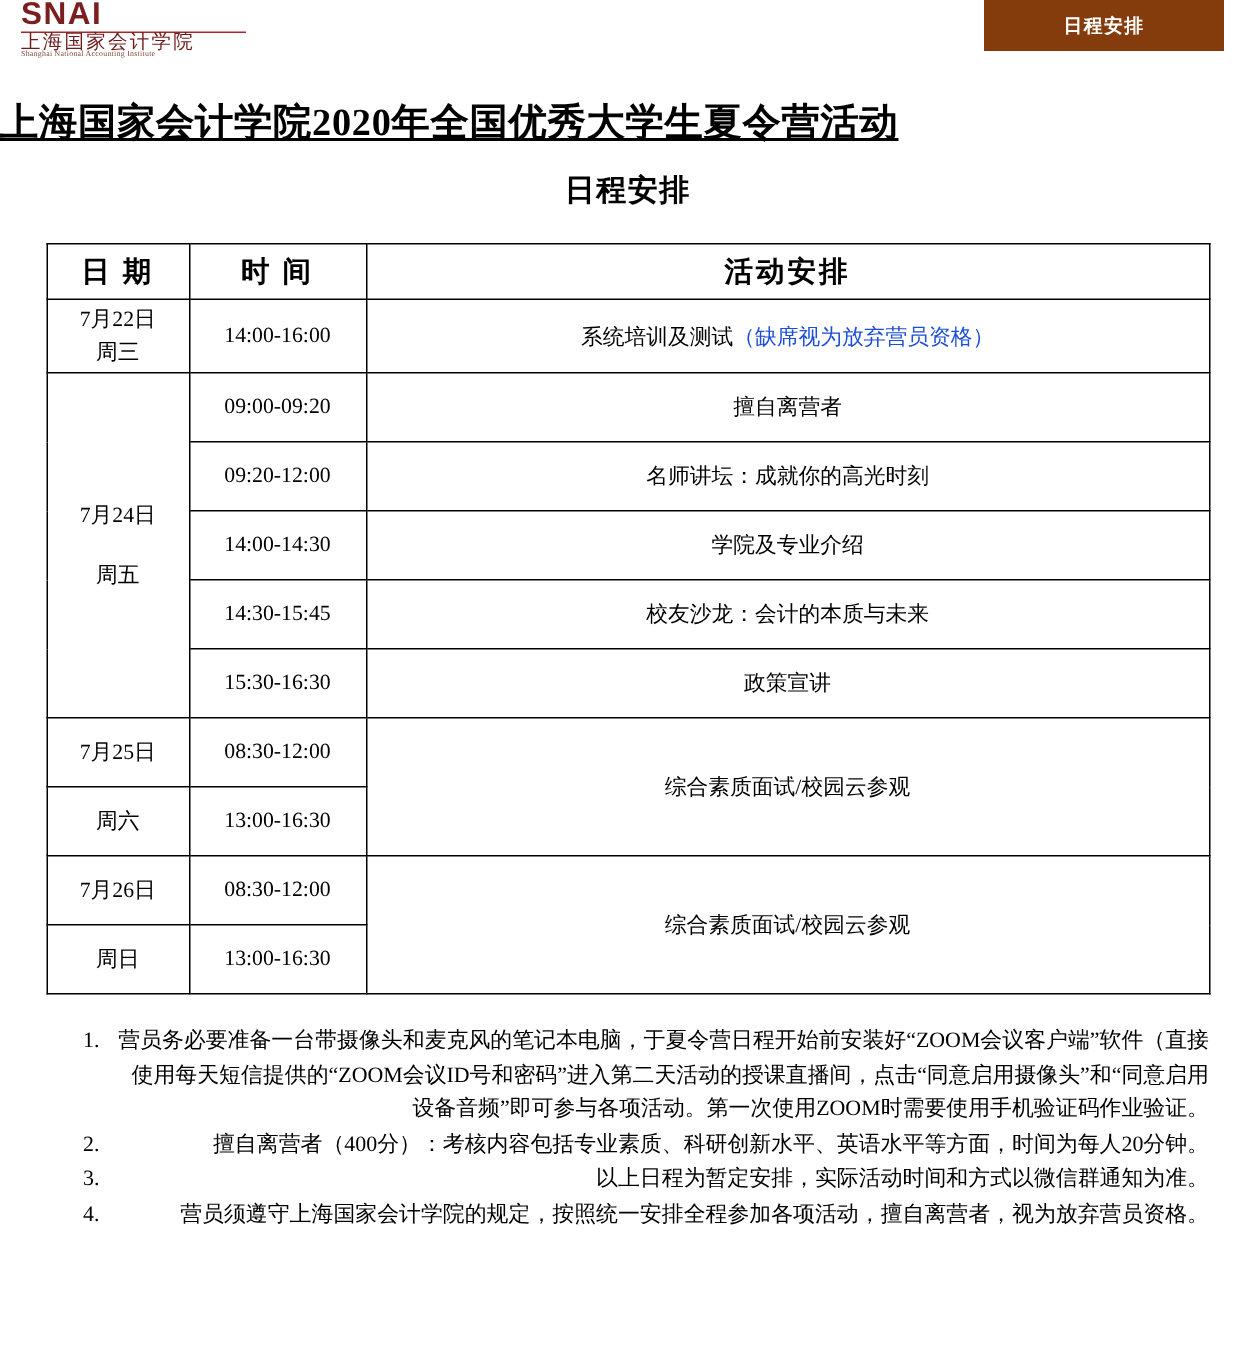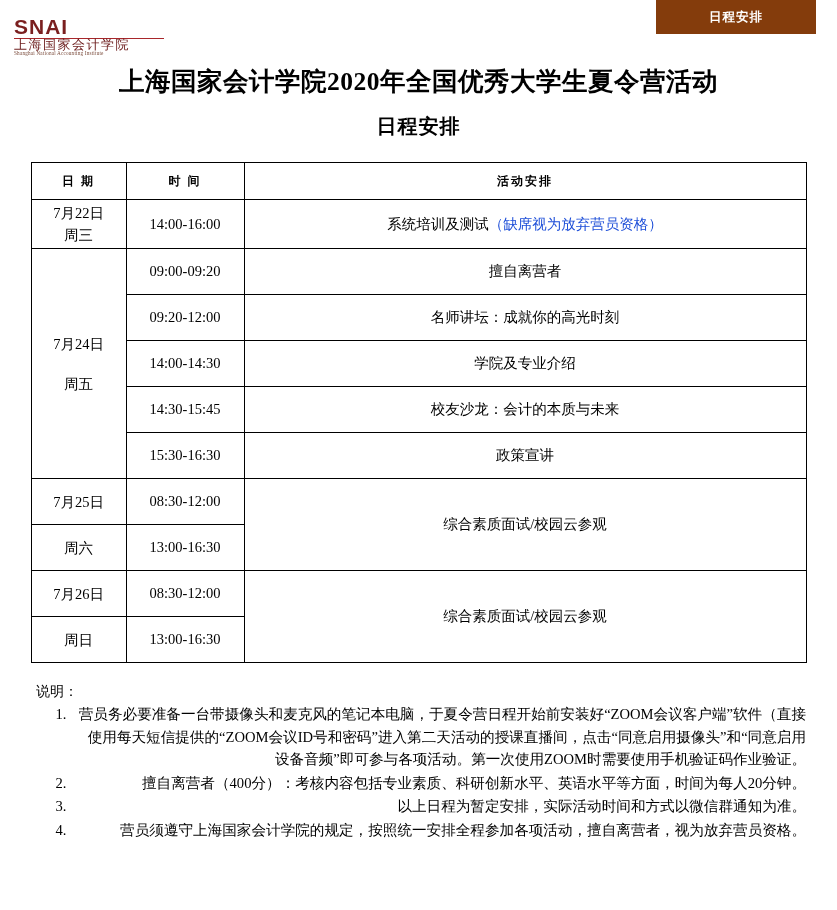--- a/index.html
+++ b/index.html
@@ -16,21 +16,21 @@
     position: relative;
   }
   
   .topbar {
     position: relative;
     height: 38px;
   }
   .logo {
     position: absolute;
     left: 14px;
-    top: 17px;
+    top: 0;
     width: 150px;
     height: 34px;
   }
   .logo-mark {
     font-family: "Liberation Sans", sans-serif;
     font-weight: bold;
     font-size: 21px;
     letter-spacing: 1px;
     color: #7a1f1f;
     line-height: 20px;
@@ -65,25 +65,25 @@
     font-family: "Liberation Sans", sans-serif;
     font-weight: bold;
     font-size: 12.5px;
     display: flex;
     align-items: center;
     justify-content: center;
     letter-spacing: 1px;
   }
   
   .doc-title {
-    text-align: center;
     font-size: 25.5px;
     font-weight: bold;
     margin-top: 26px;
     letter-spacing: .5px;
+    text-decoration: underline;
   }
   .doc-subtitle {
     text-align: center;
     font-size: 20px;
     font-weight: bold;
     margin-top: 14px;
     letter-spacing: 1px;
   }
   
   table.schedule {
@@ -94,21 +94,21 @@
   }
   table.schedule td, table.schedule th {
     border: 1px solid #000000;
     text-align: center;
     vertical-align: middle;
     font-size: 14.5px;
     font-weight: normal;
     padding: 2px 4px;
   }
   table.schedule thead th {
-    font-size: 12px;
+    font-size: 19px;
     font-weight: bold;
     height: 32px;
     letter-spacing: 2px;
   }
   col.c-date { width: 95px; }
   col.c-time { width: 118px; }
   col.c-act  { width: 562px; }
   td.date-cell {
     font-size: 14.5px;
     line-height: 22px;
@@ -235,20 +235,19 @@
     <tr class="row-h">
       <td class="date-cell">
         <div>周日</div>
       </td>
       <td class="time-cell">13:00-16:30</td>
     </tr>
   </tbody>
 </table>
 
 <div class="notes">
-  <div class="notes-title">说明：</div>
   <ol class="note-list">
     <li>营员务必要准备一台带摄像头和麦克风的笔记本电脑，于夏令营日程开始前安装好“ZOOM会议客户端”软件（直接使用每天短信提供的“ZOOM会议ID号和密码”进入第二天活动的授课直播间，点击“同意启用摄像头”和“同意启用设备音频”即可参与各项活动。第一次使用ZOOM时需要使用手机验证码作业验证。</li>
     <li>擅自离营者（400分）：考核内容包括专业素质、科研创新水平、英语水平等方面，时间为每人20分钟。</li>
     <li>以上日程为暂定安排，实际活动时间和方式以微信群通知为准。</li>
     <li>营员须遵守上海国家会计学院的规定，按照统一安排全程参加各项活动，擅自离营者，视为放弃营员资格。</li>
   </ol>
 </div>
 
 </body></html>

